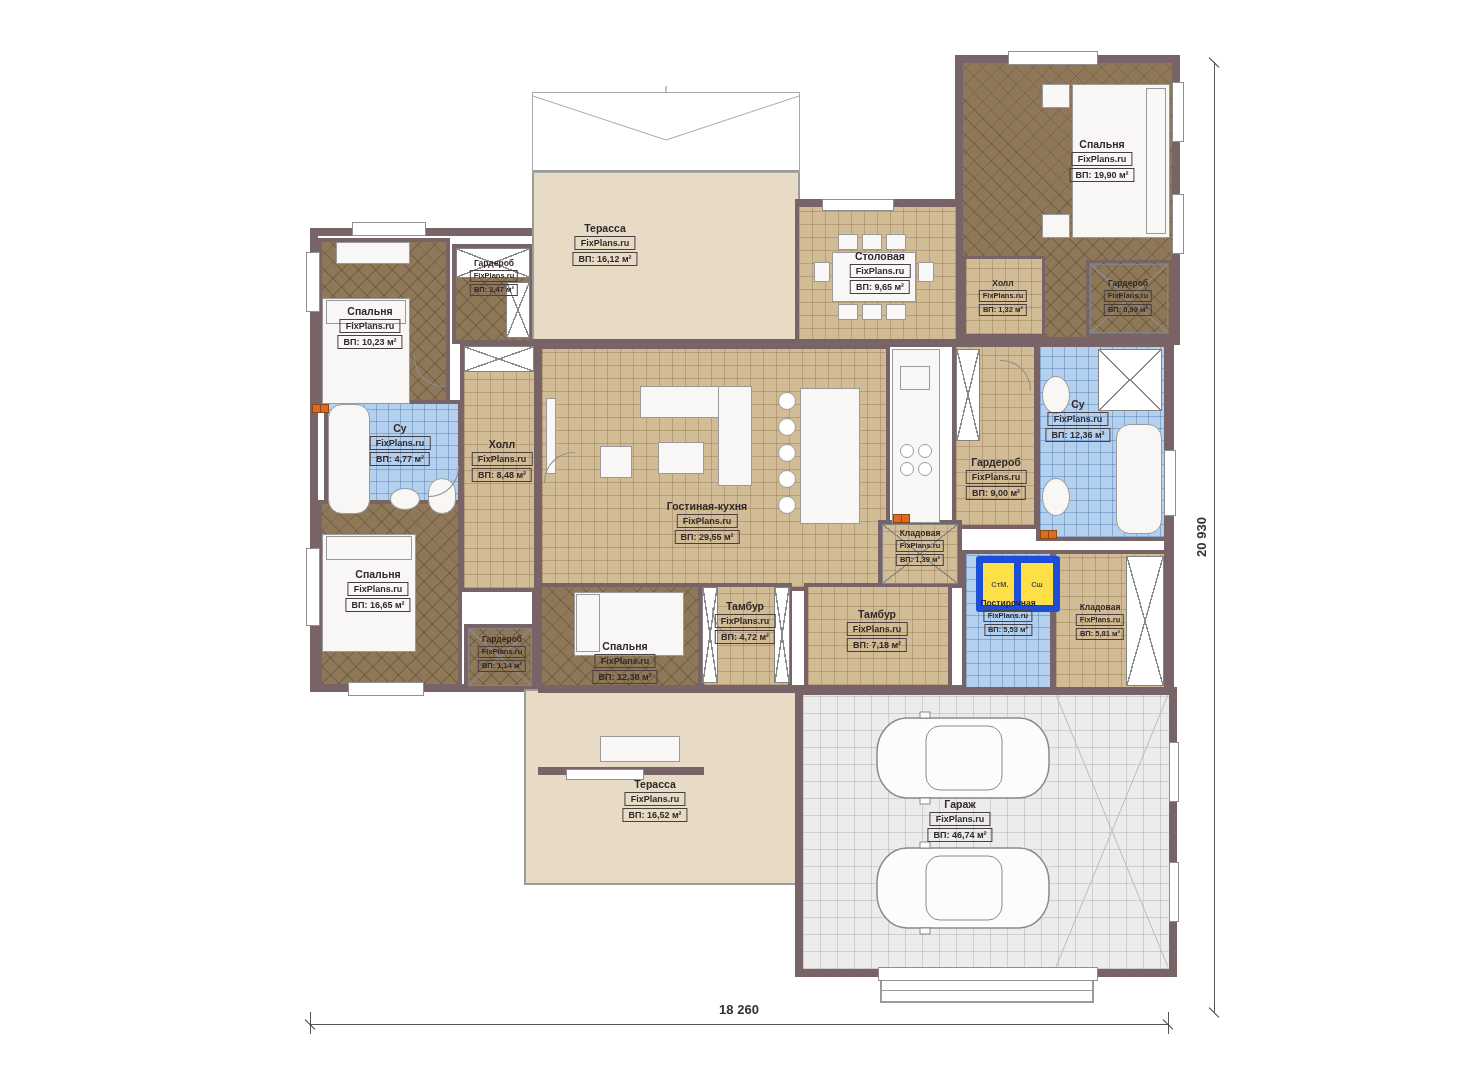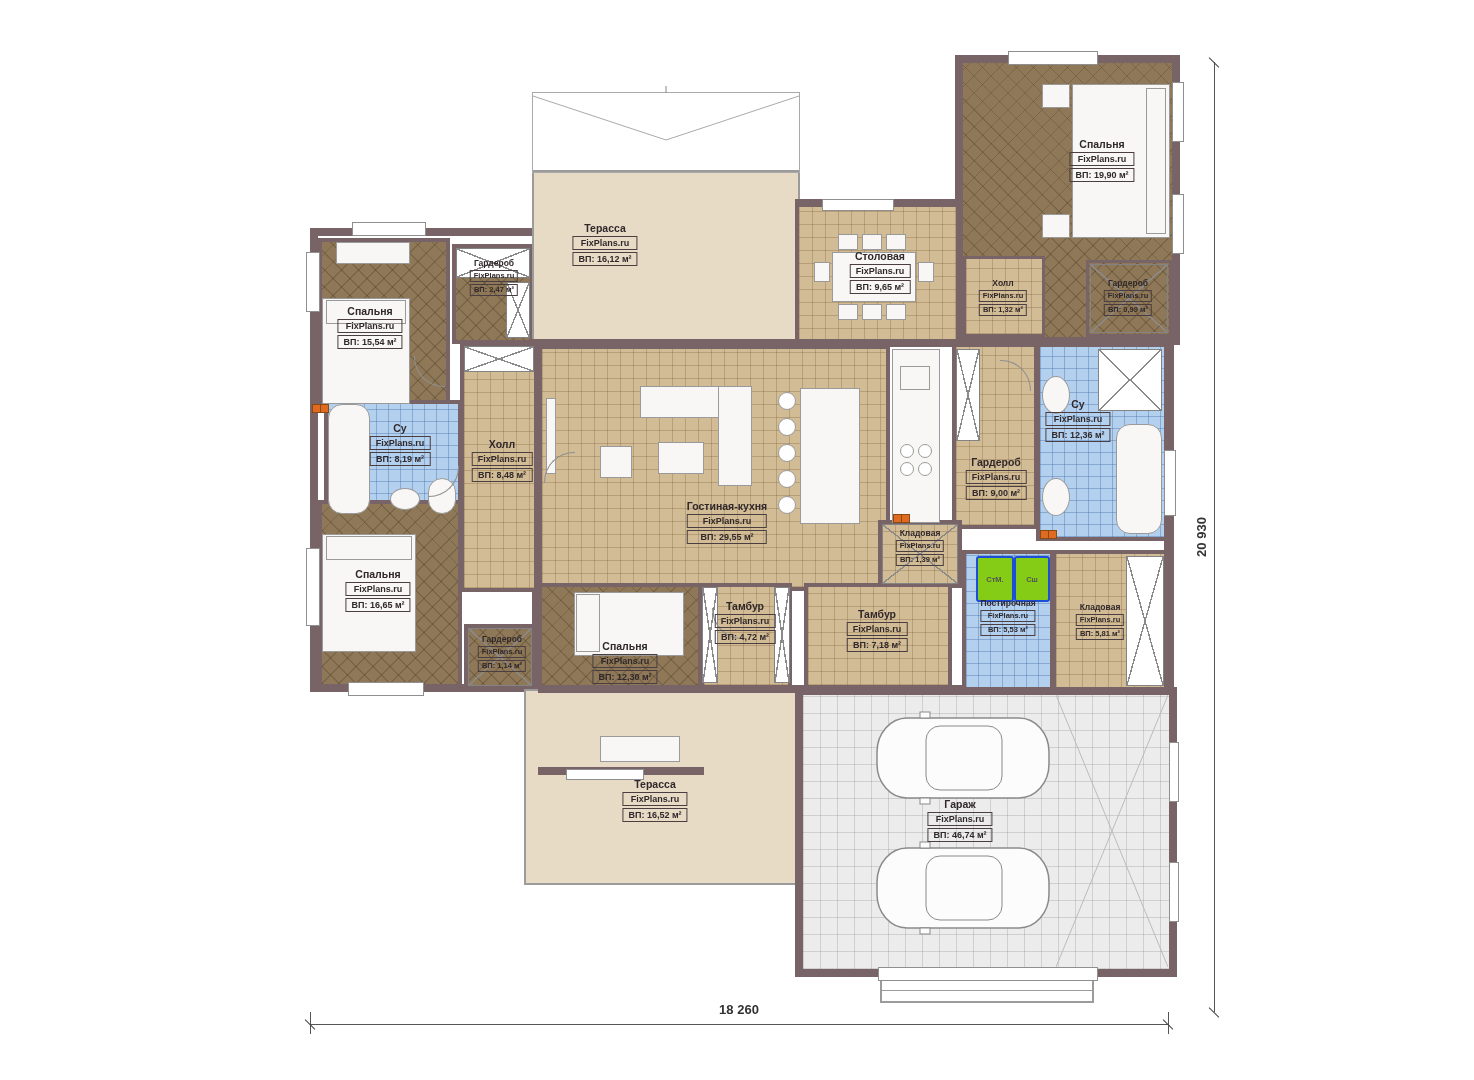--- a/index.html
+++ b/index.html
@@ -25,30 +25,30 @@
   .furn{position:absolute;background:#f8f7f5;border:1px solid #9a9a9a;z-index:3;}
   .rnd{border-radius:14px;}
   .ell{border-radius:50%;}
   .stool{position:absolute;width:16px;height:16px;border-radius:50%;background:#fff;border:1px solid #9a9a9a;z-index:3;}
   .xbox{position:absolute;box-sizing:border-box;border:1px solid #838383;z-index:3;
     background-image:linear-gradient(to top right,transparent calc(50% - .7px),#8a8a8a calc(50% - .7px),#8a8a8a calc(50% + .7px),transparent calc(50% + .7px)),
                      linear-gradient(to bottom right,transparent calc(50% - .7px),#8a8a8a calc(50% - .7px),#8a8a8a calc(50% + .7px),transparent calc(50% + .7px));}
   .xwhite{background-color:#fff;}
   .door{position:absolute;width:30px;height:30px;border:1px solid #8f8f8f;border-width:0 0 1px 1px;border-radius:0 0 0 30px;z-index:4;}
   .sens{position:absolute;width:7px;height:7px;background:#e06a1f;border:1px solid #8a4a14;z-index:5;}
-  .lbl{position:absolute;transform:translateX(-50%);display:flex;flex-direction:column;gap:2px;
+  .lbl{position:absolute;transform:translateX(-50%);display:flex;flex-direction:column;align-items:center;gap:2px;
        z-index:6;color:#30282a;font-weight:700;white-space:nowrap;text-align:center;}
   .lbl .nm{font-size:10.5px;}
   .lbl .bx{font-size:9px;border:1px solid #4a3e40;padding:0 5px;line-height:12px;}
   .lbl.sm .nm{font-size:8.5px;}
   .lbl.sm .bx{font-size:7.5px;padding:0 3px;line-height:10px;}
   .dimline{position:absolute;background:#555;z-index:6;}
   .tick{position:absolute;width:14px;height:1px;background:#444;transform:rotate(45deg);z-index:6;}
   .dimlab{position:absolute;z-index:6;font-size:13px;font-weight:700;color:#333;background:#fff;padding:0 4px;}
-  .appl{position:absolute;background:#84cc16;border:2px solid #1d4ed8;border-radius:3px;z-index:4;
+  .appl{position:absolute;background:#fde047;border:7px solid #1d4ed8;border-radius:3px;z-index:4;
         display:flex;align-items:center;justify-content:center;font-size:7.5px;font-weight:700;color:#555;}
   svg{position:absolute;z-index:3;}
 </style>
 </head>
 <body>
 
 <div id="plan">
 
   <svg style="left:532px;top:86px;" width="268" height="88">
     <rect x="0.5" y="6.5" width="267" height="80" fill="none" stroke="#aaaaaa"></rect>
@@ -198,21 +198,21 @@
     <rect x="46" y="2" width="10" height="6" fill="#fcfcfc" stroke="#8a8a8a"></rect>
     <rect x="46" y="88" width="10" height="6" fill="#fcfcfc" stroke="#8a8a8a"></rect>
   </svg>
   <div class="abs" style="left:880px;top:977px;width:214px;height:26px;border:2px solid #9b9b9b;background:#fff;z-index:2;">
     <div class="abs" style="left:0;top:11px;width:100%;height:1px;background:#9b9b9b;"></div>
   </div>
 
   <div class="lbl" style="left:370px;top:305px;">
     <div class="nm">Спальня</div>
     <div class="bx">FixPlans.ru</div>
-    <div class="bx">ВП: 15,54 м²</div>
+    <div class="bx">ВП: 10,23 м²</div>
   </div>
   <div class="lbl sm" style="left:494px;top:258px;">
     <div class="nm">Гардероб</div>
     <div class="bx">FixPlans.ru</div>
     <div class="bx">ВП: 2,47 м²</div>
   </div>
   <div class="lbl" style="left:605px;top:222px;">
     <div class="nm">Терасса</div>
     <div class="bx">FixPlans.ru</div>
     <div class="bx">ВП: 16,12 м²</div>
@@ -233,38 +233,38 @@
     <div class="bx">ВП: 19,90 м²</div>
   </div>
   <div class="lbl sm" style="left:1128px;top:278px;">
     <div class="nm">Гардероб</div>
     <div class="bx">FixPlans.ru</div>
     <div class="bx">ВП: 0,99 м²</div>
   </div>
   <div class="lbl" style="left:400px;top:422px;">
     <div class="nm">Су</div>
     <div class="bx">FixPlans.ru</div>
-    <div class="bx">ВП: 8,19 м²</div>
+    <div class="bx">ВП: 4,77 м²</div>
   </div>
   <div class="lbl" style="left:502px;top:438px;">
     <div class="nm">Холл</div>
     <div class="bx">FixPlans.ru</div>
     <div class="bx">ВП: 8,48 м²</div>
   </div>
   <div class="lbl" style="left:1078px;top:398px;">
     <div class="nm">Су</div>
     <div class="bx">FixPlans.ru</div>
     <div class="bx">ВП: 12,36 м²</div>
   </div>
   <div class="lbl" style="left:996px;top:456px;">
     <div class="nm">Гардероб</div>
     <div class="bx">FixPlans.ru</div>
     <div class="bx">ВП: 9,00 м²</div>
   </div>
-  <div class="lbl" style="left:727px;top:500px;">
+  <div class="lbl" style="left:707px;top:500px;">
     <div class="nm">Гостиная-кухня</div>
     <div class="bx">FixPlans.ru</div>
     <div class="bx">ВП: 29,55 м²</div>
   </div>
   <div class="lbl sm" style="left:920px;top:528px;">
     <div class="nm">Кладовая</div>
     <div class="bx">FixPlans.ru</div>
     <div class="bx">ВП: 1,39 м²</div>
   </div>
   <div class="lbl" style="left:378px;top:568px;">

